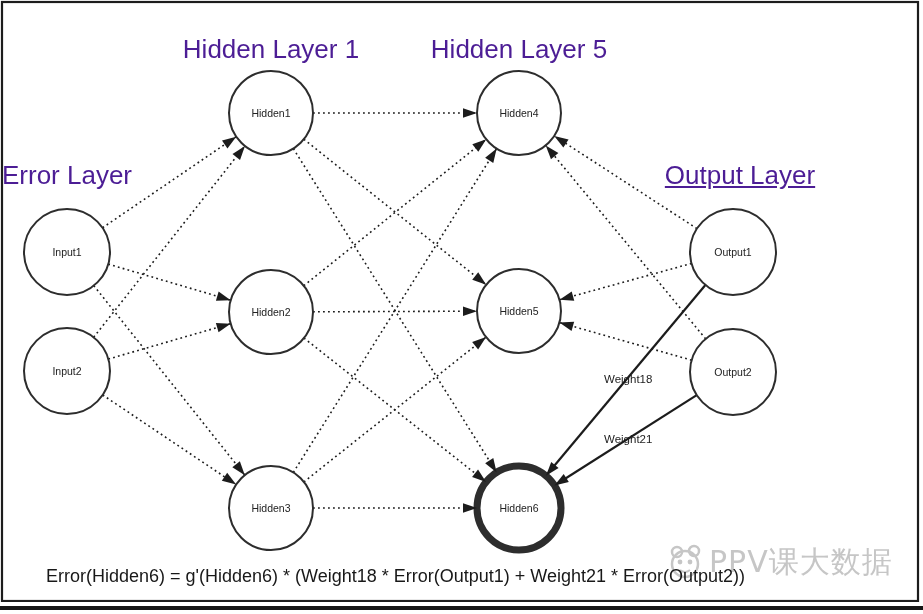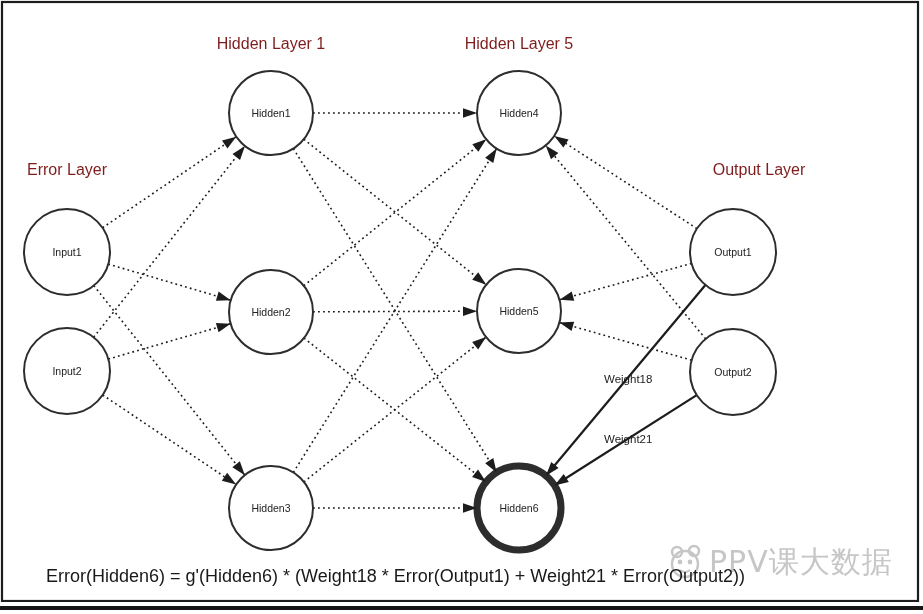--- a/index.html
+++ b/index.html
@@ -1,25 +1,25 @@
 <!DOCTYPE html>
 <html><head>
 <meta charset="utf-8">
 <style>
   html,body{margin:0;padding:0;background:#ffffff;}
   body{width:923px;height:614px;position:relative;overflow:hidden;
        font-family:"Liberation Sans","DejaVu Sans",sans-serif;}
   .canvas{position:absolute;left:0;top:0;width:923px;height:602px;}
   svg#net{position:absolute;left:0;top:0;}
   .layer-title{position:absolute;transform:translateX(-50%);white-space:nowrap;
-       font-size:16px;color:#7f1d1d;line-height:1;}
+       font-size:26px;color:#4c1d95;line-height:1;}
   .t-input{left:67px;top:162px;}
   .t-hidden1{left:271px;top:36px;}
   .t-hidden2{left:519px;top:36px;}
-  .t-output{left:759px;top:162px;}
+  .t-output{left:740px;top:162px;text-decoration:underline;}
   .formula{position:absolute;left:46px;top:566px;white-space:nowrap;
        font-size:18px;color:#181818;line-height:1.2;z-index:3;}
   .watermark{position:absolute;left:664px;top:542px;display:flex;
        gap:3px;z-index:2;color:#c6c6c6;}
   .watermark .wm-text{font-size:30px;letter-spacing:1px;white-space:nowrap;
        font-family:"DejaVu Sans","Liberation Sans",sans-serif;}
   .bottom-rule{position:absolute;left:0;top:606px;width:923px;height:4px;background:#151515;}
 </style>
 </head>
 <body>

